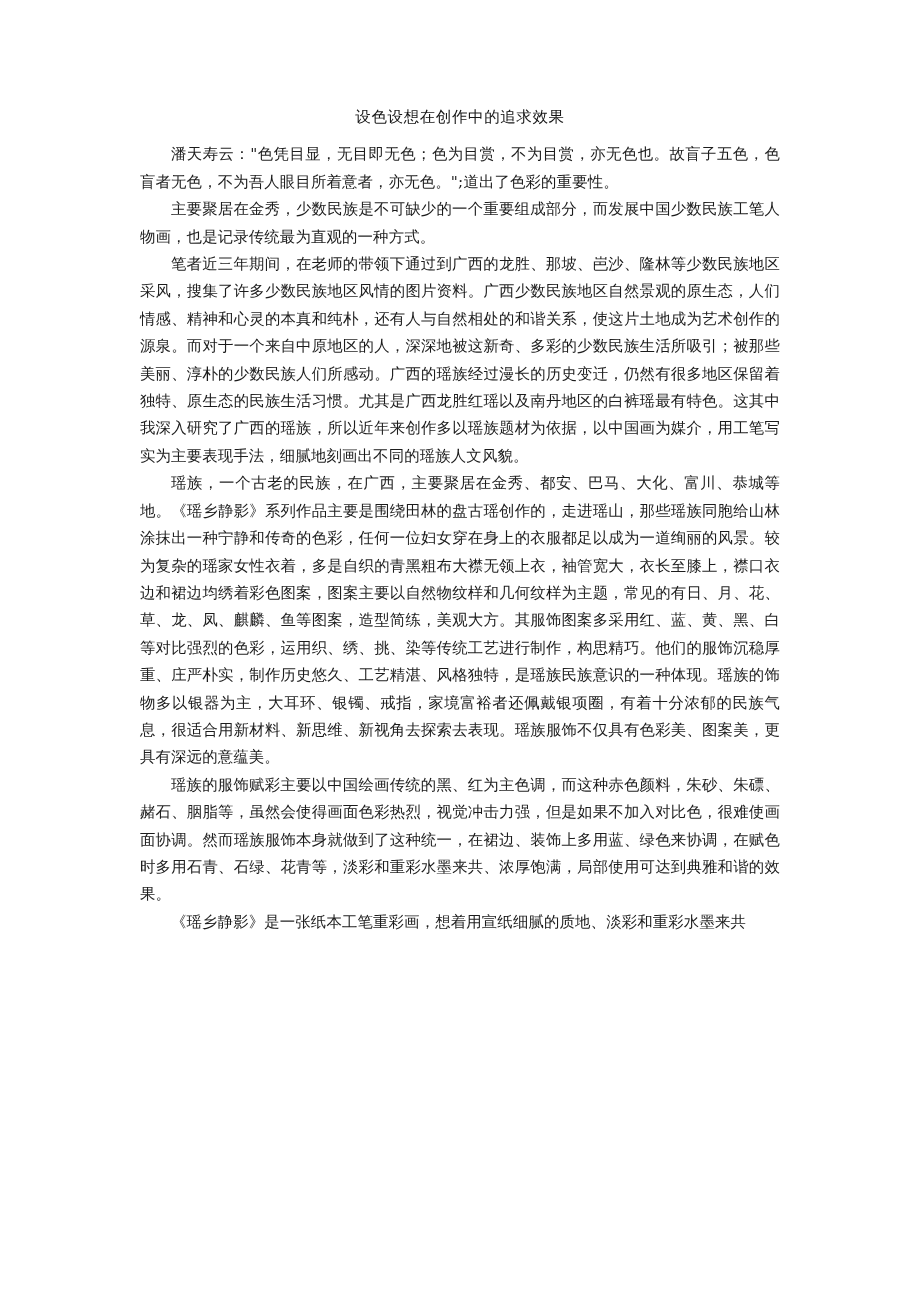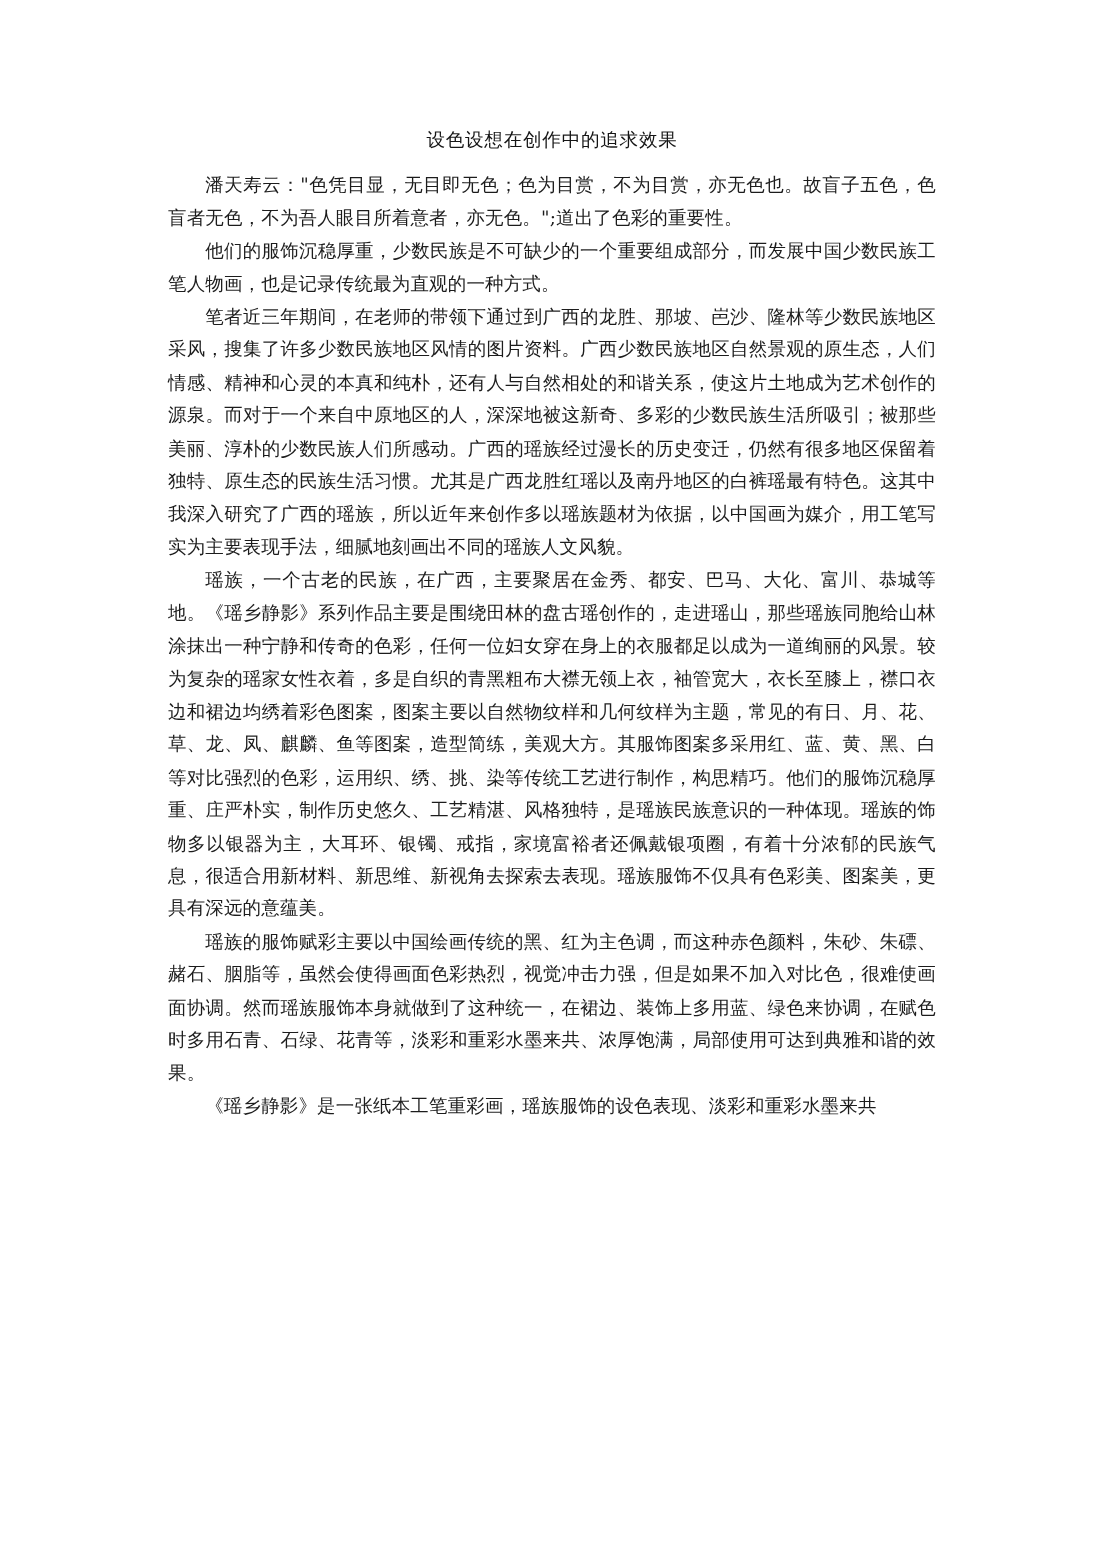--- a/index.html
+++ b/index.html
@@ -66,20 +66,20 @@
   }
 </style>
 </head>
 <body>
 
 <div class="page">
   <div class="doc-body">
     <h1 class="doc-title">设色设想在创作中的追求效果</h1>
     <div id="paragraph-container">
         <p class="para indent">潘天寿云："色凭目显，无目即无色；色为目赏，不为目赏，亦无色也。故盲子五色，色盲者无色，不为吾人眼目所着意者，亦无色。";道出了色彩的重要性。</p>
-        <p class="para indent">他们的服饰沉稳厚重，少数民族是不可缺少的一个重要组成部分，而发展中国少数民族工笔人物画，也是记录传统最为直观的一种方式。</p>
+        <p class="para indent">主要聚居在金秀，少数民族是不可缺少的一个重要组成部分，而发展中国少数民族工笔人物画，也是记录传统最为直观的一种方式。</p>
         <p class="para indent">笔者近三年期间，在老师的带领下通过到广西的龙胜、那坡、岜沙、隆林等少数民族地区采风，搜集了许多少数民族地区风情的图片资料。广西少数民族地区自然景观的原生态，人们情感、精神和心灵的本真和纯朴，还有人与自然相处的和谐关系，使这片土地成为艺术创作的源泉。而对于一个来自中原地区的人，深深地被这新奇、多彩的少数民族生活所吸引；被那些美丽、淳朴的少数民族人们所感动。广西的瑶族经过漫长的历史变迁，仍然有很多地区保留着独特、原生态的民族生活习惯。尤其是广西龙胜红瑶以及南丹地区的白裤瑶最有特色。这其中我深入研究了广西的瑶族，所以近年来创作多以瑶族题材为依据，以中国画为媒介，用工笔写实为主要表现手法，细腻地刻画出不同的瑶族人文风貌。</p>
         <p class="para indent">瑶族，一个古老的民族，在广西，主要聚居在金秀、都安、巴马、大化、富川、恭城等地。《瑶乡静影》系列作品主要是围绕田林的盘古瑶创作的，走进瑶山，那些瑶族同胞给山林涂抹出一种宁静和传奇的色彩，任何一位妇女穿在身上的衣服都足以成为一道绚丽的风景。较为复杂的瑶家女性衣着，多是自织的青黑粗布大襟无领上衣，袖管宽大，衣长至膝上，襟口衣边和裙边均绣着彩色图案，图案主要以自然物纹样和几何纹样为主题，常见的有日、月、花、草、龙、凤、麒麟、鱼等图案，造型简练，美观大方。其服饰图案多采用红、蓝、黄、黑、白等对比强烈的色彩，运用织、绣、挑、染等传统工艺进行制作，构思精巧。他们的服饰沉稳厚重、庄严朴实，制作历史悠久、工艺精湛、风格独特，是瑶族民族意识的一种体现。瑶族的饰物多以银器为主，大耳环、银镯、戒指，家境富裕者还佩戴银项圈，有着十分浓郁的民族气息，很适合用新材料、新思维、新视角去探索去表现。瑶族服饰不仅具有色彩美、图案美，更具有深远的意蕴美。</p>
         <p class="para indent">瑶族的服饰赋彩主要以中国绘画传统的黑、红为主色调，而这种赤色颜料，朱砂、朱磦、赭石、胭脂等，虽然会使得画面色彩热烈，视觉冲击力强，但是如果不加入对比色，很难使画面协调。然而瑶族服饰本身就做到了这种统一，在裙边、装饰上多用蓝、绿色来协调，在赋色时多用石青、石绿、花青等，淡彩和重彩水墨来共、浓厚饱满，局部使用可达到典雅和谐的效果。</p>
-        <p class="para indent">《瑶乡静影》是一张纸本工笔重彩画，瑶族服饰的设色表现、淡彩和重彩水墨来共</p>
+        <p class="para indent">《瑶乡静影》是一张纸本工笔重彩画，想着用宣纸细腻的质地、淡彩和重彩水墨来共</p>
       </div>
   </div>
 </div>
 
 </body></html>

